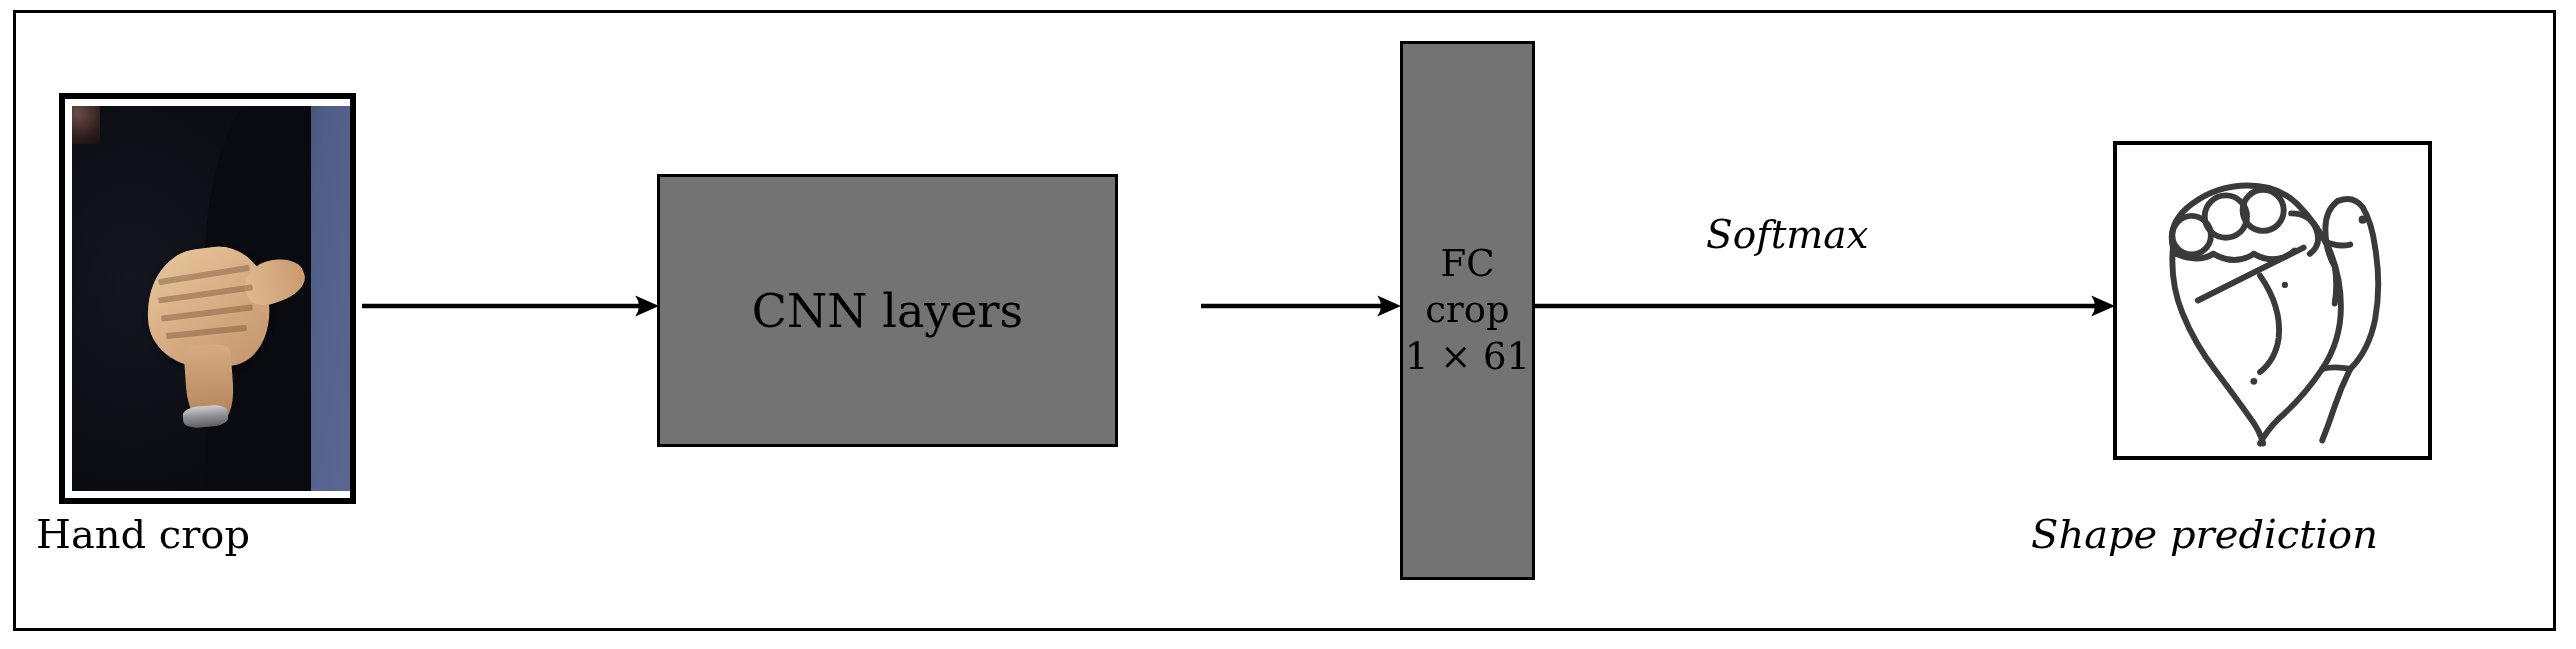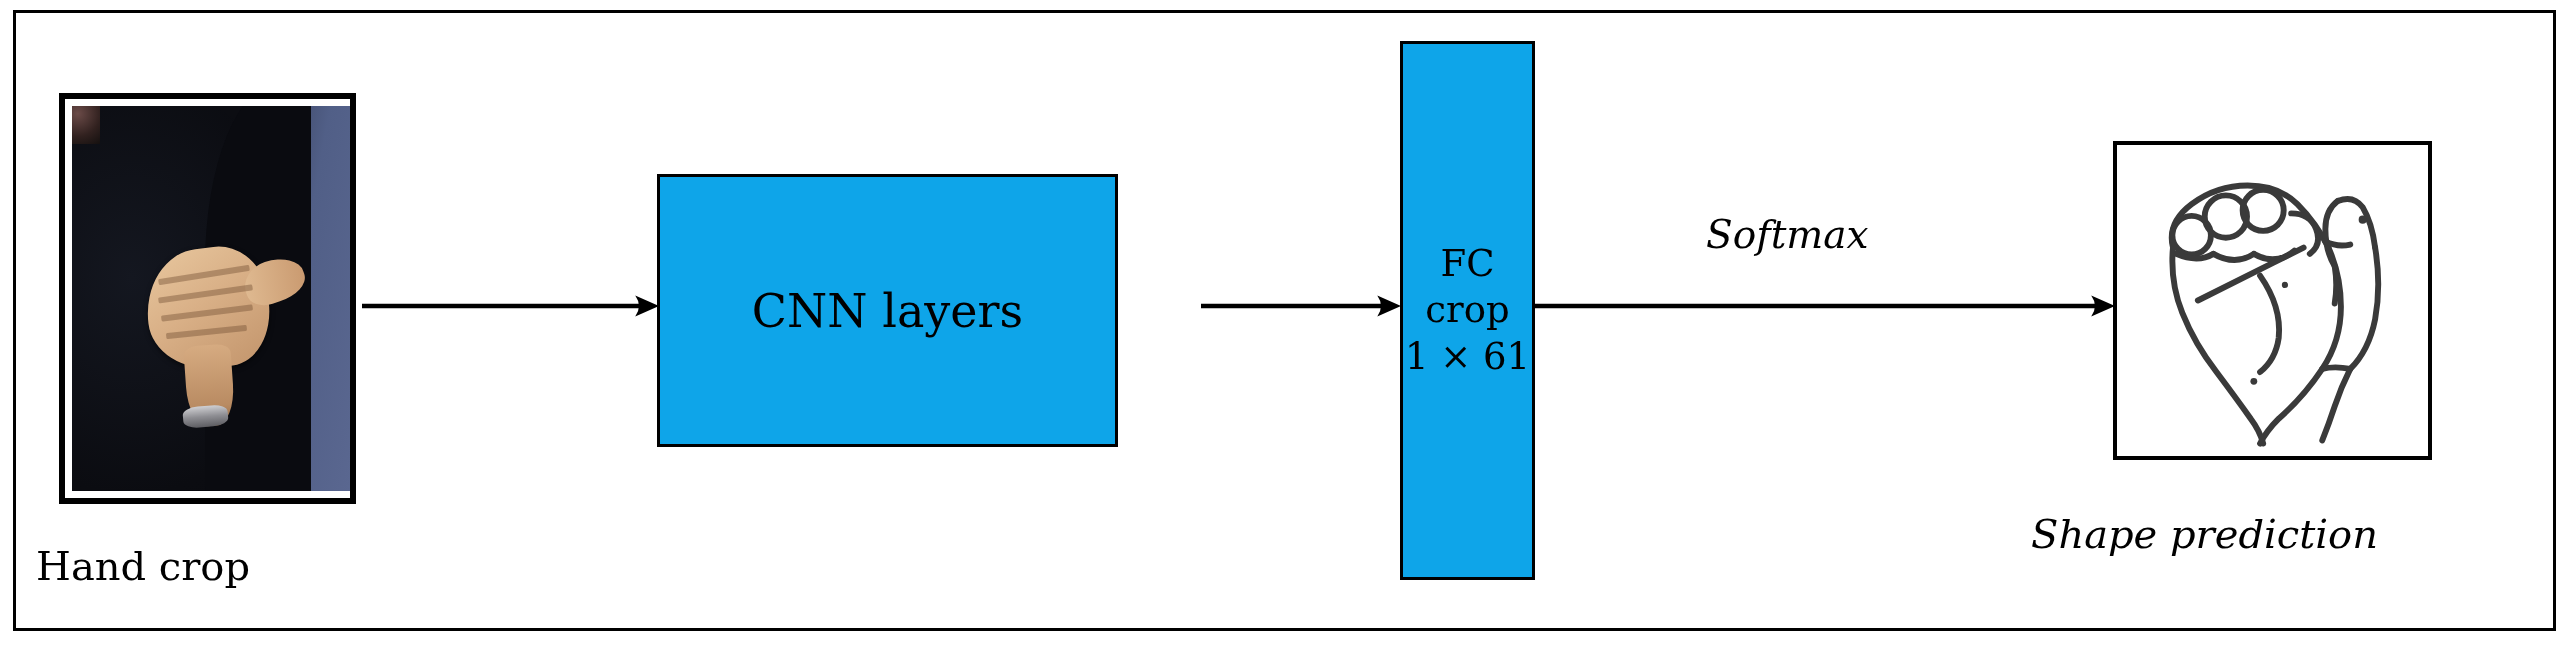--- a/index.html
+++ b/index.html
@@ -138,34 +138,33 @@
     position: absolute;
     font-family: "DejaVu Serif", "Liberation Serif", serif;
     font-size: 40px;
     color: #000000;
     white-space: nowrap;
     line-height: 1;
   }
   .caption-hand-crop {
     left: 36px;
     top: 514px;
-    margin-top: 32px;
   }
   .caption-shape-pred {
     left: 2031px;
     top: 514px;
     font-style: italic;
   }
 
   
   .proc-box {
     position: absolute;
     border: 3.7px solid #000000;
     box-sizing: border-box;
-    background: #0ea5e9;
+    background: #737373;
     display: flex;
     align-items: center;
     justify-content: center;
     text-align: center;
     font-family: "DejaVu Serif", "Liberation Serif", serif;
     color: #000000;
   }
   .box-cnn {
     left: 657px;
     top: 174px;

